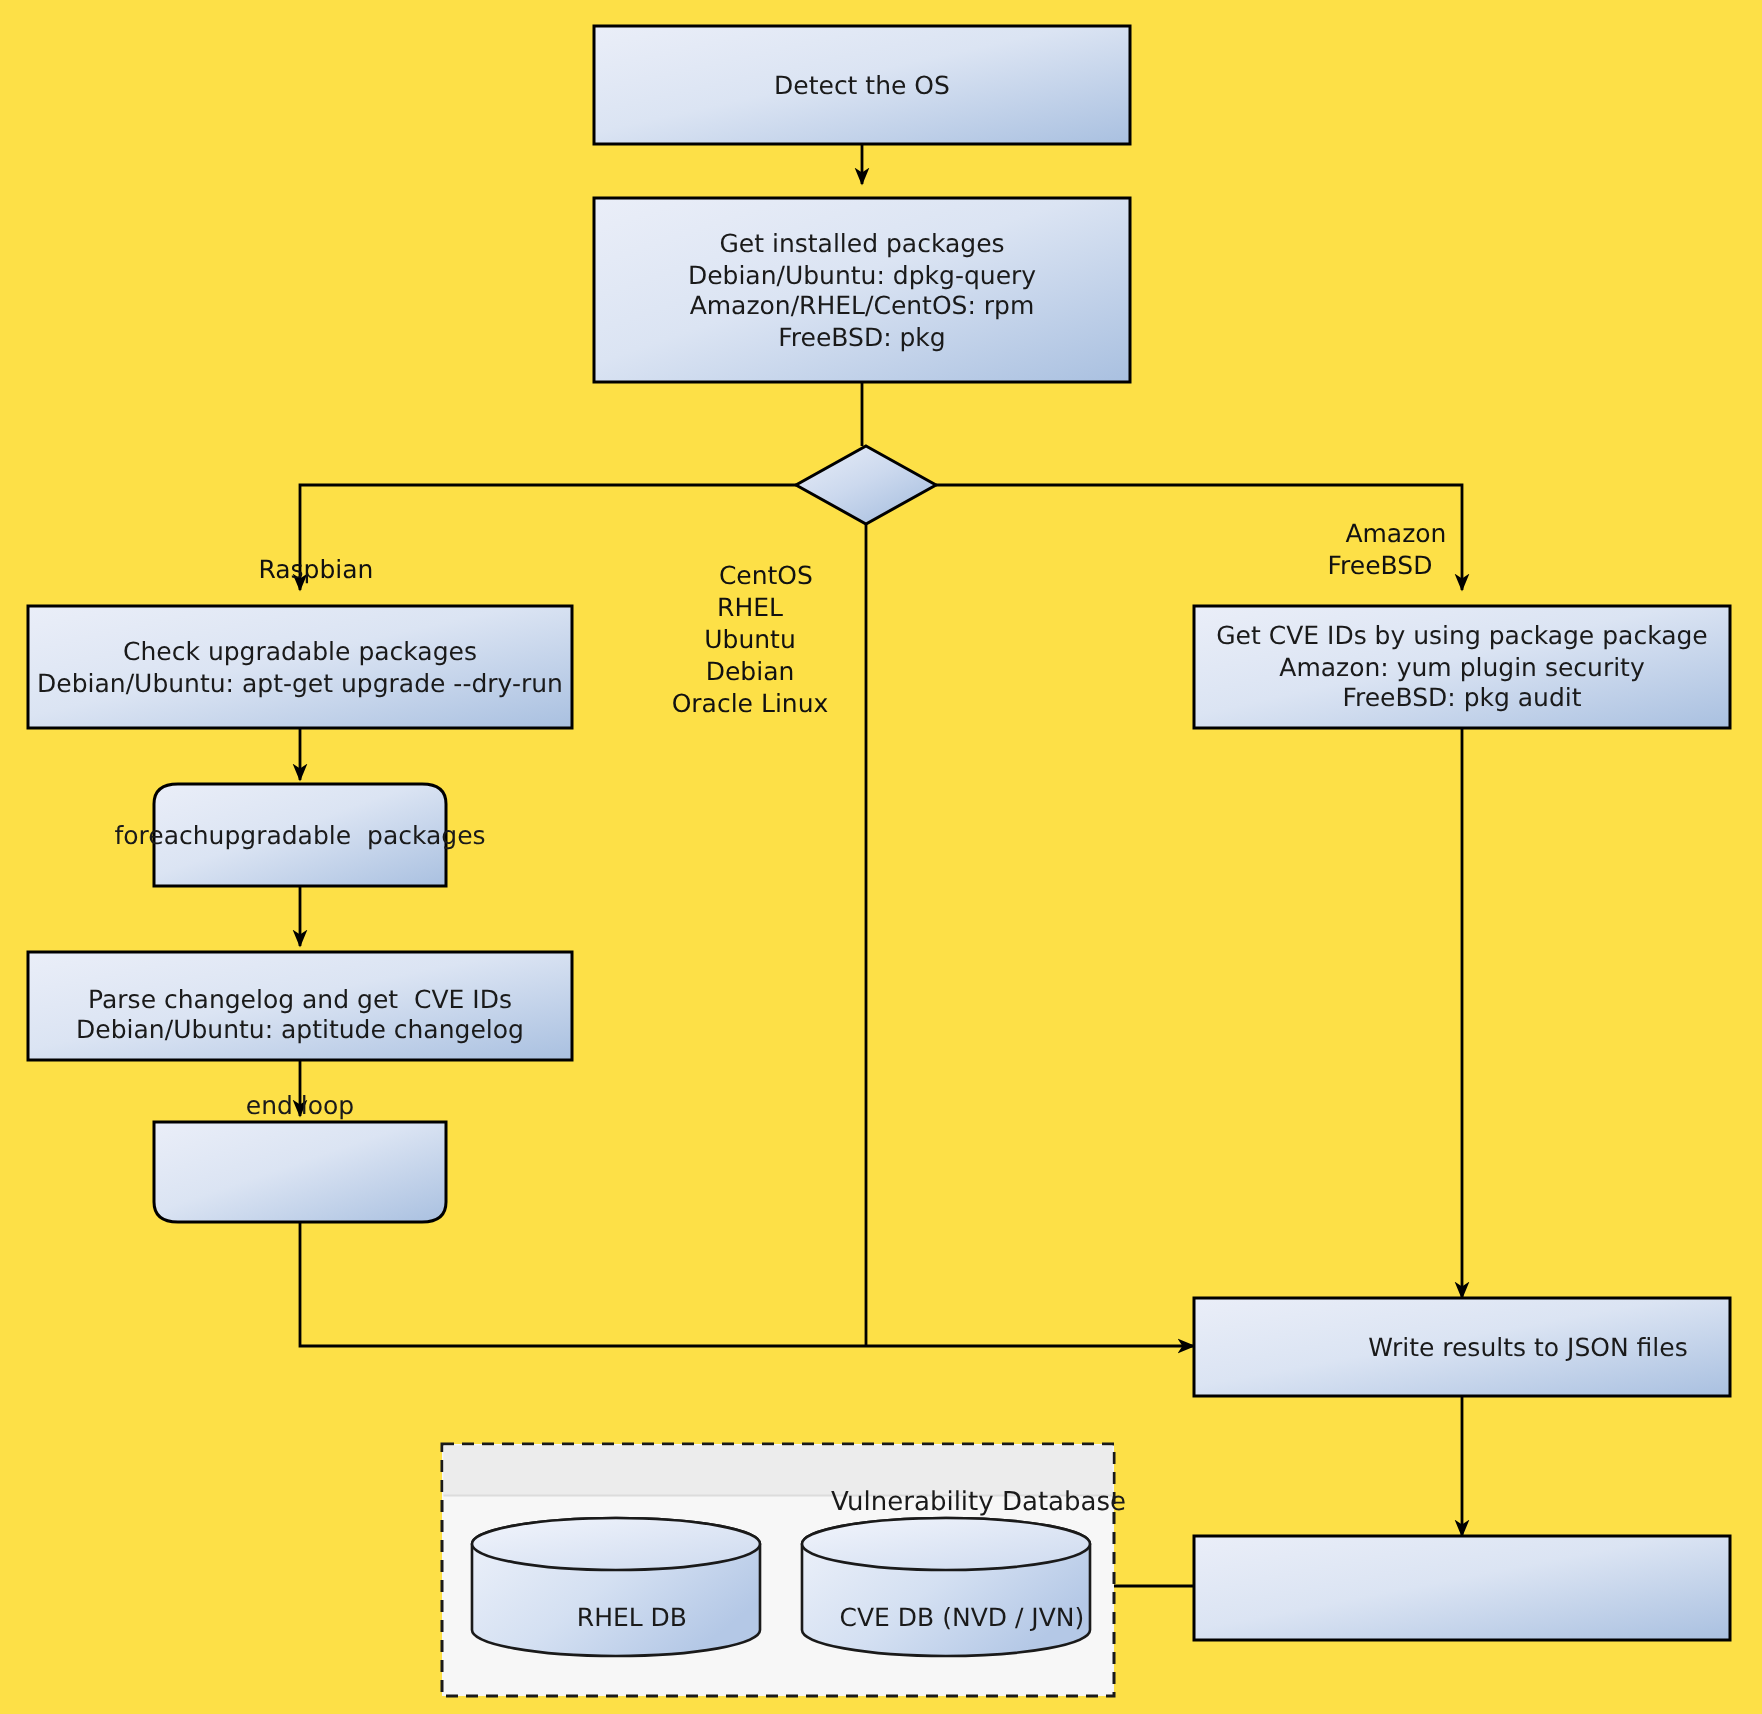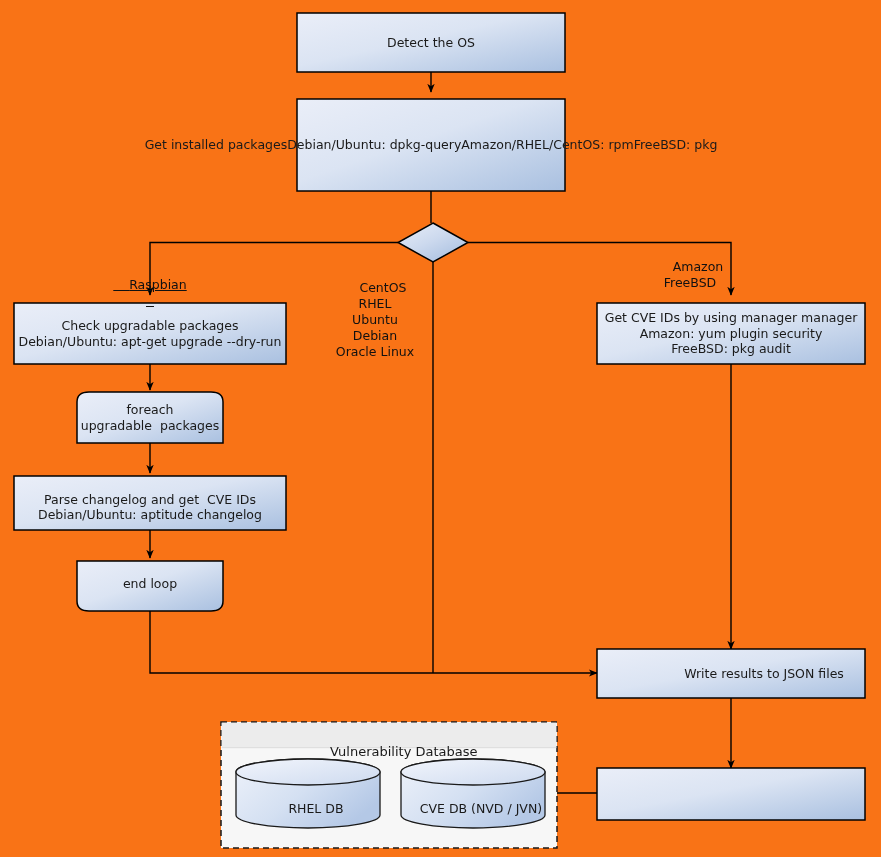--- a/index.html
+++ b/index.html
@@ -10,21 +10,21 @@
   }
   body {
     font-family: "DejaVu Sans", "Liberation Sans", sans-serif;
     -webkit-font-smoothing: antialiased;
   }
   #diagram-root {
     position: relative;
     width: 881px;
     height: 857px;
     overflow: hidden;
-    background: #f97316;
+    background: #fde047;
   }
   .svg-layer {
     position: absolute;
     left: 0;
     top: 0;
     width: 881px;
     height: 857px;
   }
   .node-label {
     position: absolute;
@@ -41,21 +41,21 @@
   .edge-label {
     position: absolute;
     text-align: center;
     color: #111111;
     font-size: 12.5px;
     line-height: 16px;
     white-space: pre;
   }
   .group-title {
     position: absolute;
-    text-align: center;
+    text-align: right;
     color: #1a1a1a;
     font-size: 13px;
     line-height: 17px;
     white-space: pre;
   }
   .db-label {
     position: absolute;
     text-align: center;
     color: #1a1a1a;
     font-size: 12.5px;
@@ -155,28 +155,28 @@
 
     <rect x="597" y="649" width="268" height="49" fill="url(#boxGrad)" stroke="#000000" stroke-width="1.5"></rect>
 
     <rect x="597" y="768" width="268" height="52" fill="url(#boxGrad)" stroke="#000000" stroke-width="1.5"></rect>
   </svg>
 
   <div class="node-label" style="left:297px; top:13px; width:268px; height:59px;">
     <span>Detect the OS</span>
   </div>
 
-  <div class="node-label" style="left:297px; top:99px; width:268px; height:92px; flex-direction:row;">
+  <div class="node-label" style="left:297px; top:99px; width:268px; height:92px; flex-direction:column;">
     <span>Get installed packages</span>
     <span>Debian/Ubuntu: dpkg-query</span>
     <span>Amazon/RHEL/CentOS: rpm</span>
     <span>FreeBSD: pkg</span>
   </div>
 
-  <div class="edge-label" style="left:150px; top:261px; width:160px; margin-left:-80px;text-decoration:underline;">
+  <div class="edge-label" style="left:150px; top:261px; width:160px; margin-left:-80px;">
     <span>Raspbian</span>
   </div>
 
   <div class="edge-label" style="left:375px; top:264px; width:120px; margin-left:-60px;">
     <span>CentOS
 RHEL
 Ubuntu
 Debian
 Oracle Linux</span>
   </div>
@@ -184,36 +184,36 @@
   <div class="edge-label" style="left:690px; top:243px; width:120px; margin-left:-60px;">
     <span>Amazon
 FreeBSD</span>
   </div>
 
   <div class="node-label" style="left:14px; top:303px; width:272px; height:61px; flex-direction:column;border-radius:20px;">
     <span>Check upgradable packages</span>
     <span>Debian/Ubuntu: apt-get upgrade --dry-run</span>
   </div>
 
-  <div class="node-label" style="left:77px; top:392px; width:146px; height:51px; flex-direction:column;">
+  <div class="node-label" style="left:77px; top:392px; width:146px; height:51px; flex-direction:row;">
     <span>foreach</span>
     <span>upgradable  packages</span>
   </div>
 
   <div class="node-label" style="left:14px; top:476px; width:272px; height:62px; flex-direction:column;">
     <span>Parse changelog and get  CVE IDs</span>
     <span>Debian/Ubuntu: aptitude changelog</span>
   </div>
 
-  <div class="node-label" style="left:77px; top:559px; width:146px; height:50px;border-radius:11px;">
+  <div class="node-label" style="left:77px; top:528px; width:146px; height:50px;border-radius:11px;">
     <span>end loop</span>
   </div>
 
   <div class="node-label" style="left:597px; top:303px; width:268px; height:61px; flex-direction:column;">
-    <span>Get CVE IDs by using manager manager</span>
+    <span>Get CVE IDs by using package package</span>
     <span>Amazon: yum plugin security</span>
     <span>FreeBSD: pkg audit</span>
   </div>
 
   <div class="node-label" style="left:630px; top:649px; width:268px; height:49px;">
     <span>Write results to JSON files</span>
   </div>
 
 
   <div class="group-title" style="left:228px; top:726px; width:335px;">

